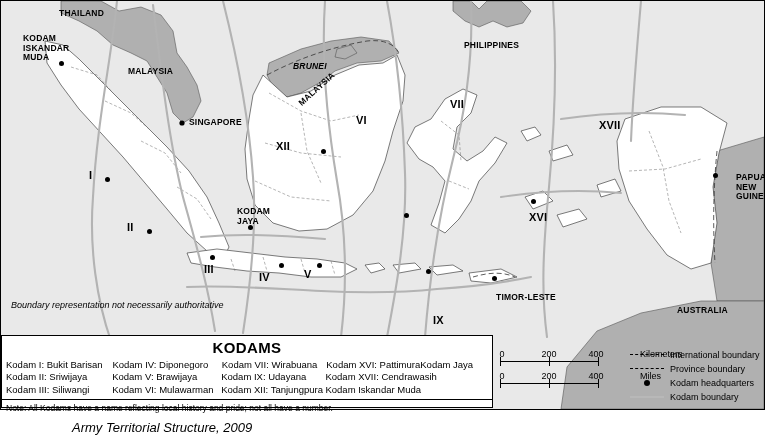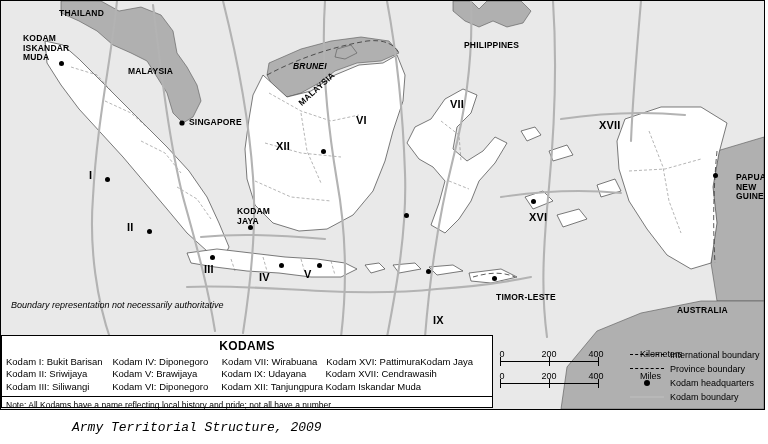--- a/index.html
+++ b/index.html
@@ -15,21 +15,21 @@
   .lbl.b{font-weight:bold;}
   .lbl.rn{font-weight:bold;font-size:11px;}
   .lbl.rot{transform:rotate(-42deg);transform-origin:left top;}
   .hq{position:absolute;width:5px;height:5px;background:#000;border-radius:50%;}
 
   
   #disclaimer{position:absolute;left:10px;top:299px;font-size:9px;font-style:italic;color:#000;line-height:1.25;}
 
   
   #legendbox{position:absolute;left:1px;top:335px;width:492px;height:73px;border:1px solid #000;box-sizing:border-box;background:#fff;}
-  #legendtitle{text-align:center;font-weight:bold;font-size:12px;margin-top:3px;letter-spacing:.4px;}
+  #legendtitle{text-align:center;font-weight:bold;font-size:15px;margin-top:3px;letter-spacing:.4px;}
   #kodamgrid{position:relative;margin-top:3px;font-size:9.5px;color:#000;}
   #kodamgrid .row{display:flex;padding:0 4px;line-height:1.3;}
   #kodamgrid .c{white-space:nowrap;}
   #kodamgrid .c1{width:110px;}
   #kodamgrid .c2{width:113px;}
   #kodamgrid .c3{width:108px;}
   #kodamgrid .c4{width:95px;}
   #kodamgrid .c5{width:70px;}
   #note{border-top:1px solid #000;margin-top:3px;padding:3px 4px 0 4px;font-size:8.5px;}
 
@@ -43,21 +43,21 @@
 
   
   #mapkey{position:absolute;left:630px;top:348px;font-size:9px;line-height:1.0;}
   #mapkey .krow{display:flex;align-items:center;height:14px;}
   #mapkey .sym{width:34px;height:12px;position:relative;margin-right:6px;}
   #mapkey .sym .lnp{position:absolute;left:0;top:5px;width:34px;height:0;border-top:1px dashed #000;}
   #mapkey .sym .lng{position:absolute;left:0;top:5px;width:34px;height:2px;background:#b8b8b8;}
   #mapkey .sym .dot{position:absolute;left:14px;top:3px;width:6px;height:6px;border-radius:50%;background:#000;}
 
   
-  #caption{position:absolute;left:72px;top:420px;font-family:Liberation Mono, monospace;font-style:italic;font-size:13px;color:#000;}
+  #caption{position:absolute;left:72px;top:420px;font-family:Liberation Sans, sans-serif;font-style:italic;font-size:13px;color:#000;}
 </style>
 </head>
 <body>
 
 <div id="page">
 
   <div id="map">
 
     <svg id="mapsvg" width="763" height="408" viewBox="0 0 763 408">
 
@@ -207,21 +207,21 @@
       </div>
       <div class="row">
         <span class="c c1">Kodam II: Sriwijaya</span>
         <span class="c c2">Kodam V: Brawijaya</span>
         <span class="c c3">Kodam IX: Udayana</span>
         <span class="c c4">Kodam XVII: Cendrawasih</span>
         <span class="c c5"></span>
       </div>
       <div class="row">
         <span class="c c1">Kodam III: Siliwangi</span>
-        <span class="c c2">Kodam VI: Diponegoro</span>
+        <span class="c c2">Kodam VI: Mulawarman</span>
         <span class="c c3">Kodam XII: Tanjungpura</span>
         <span class="c c4">Kodam Iskandar Muda</span>
         <span class="c c5"></span>
       </div>
       <div id="note">Note: All Kodams have a name reflecting local history and pride; not all have a number.</div>
     </div>
   </div>
 
   <div id="scalewrap">
     <div class="scalerow">

